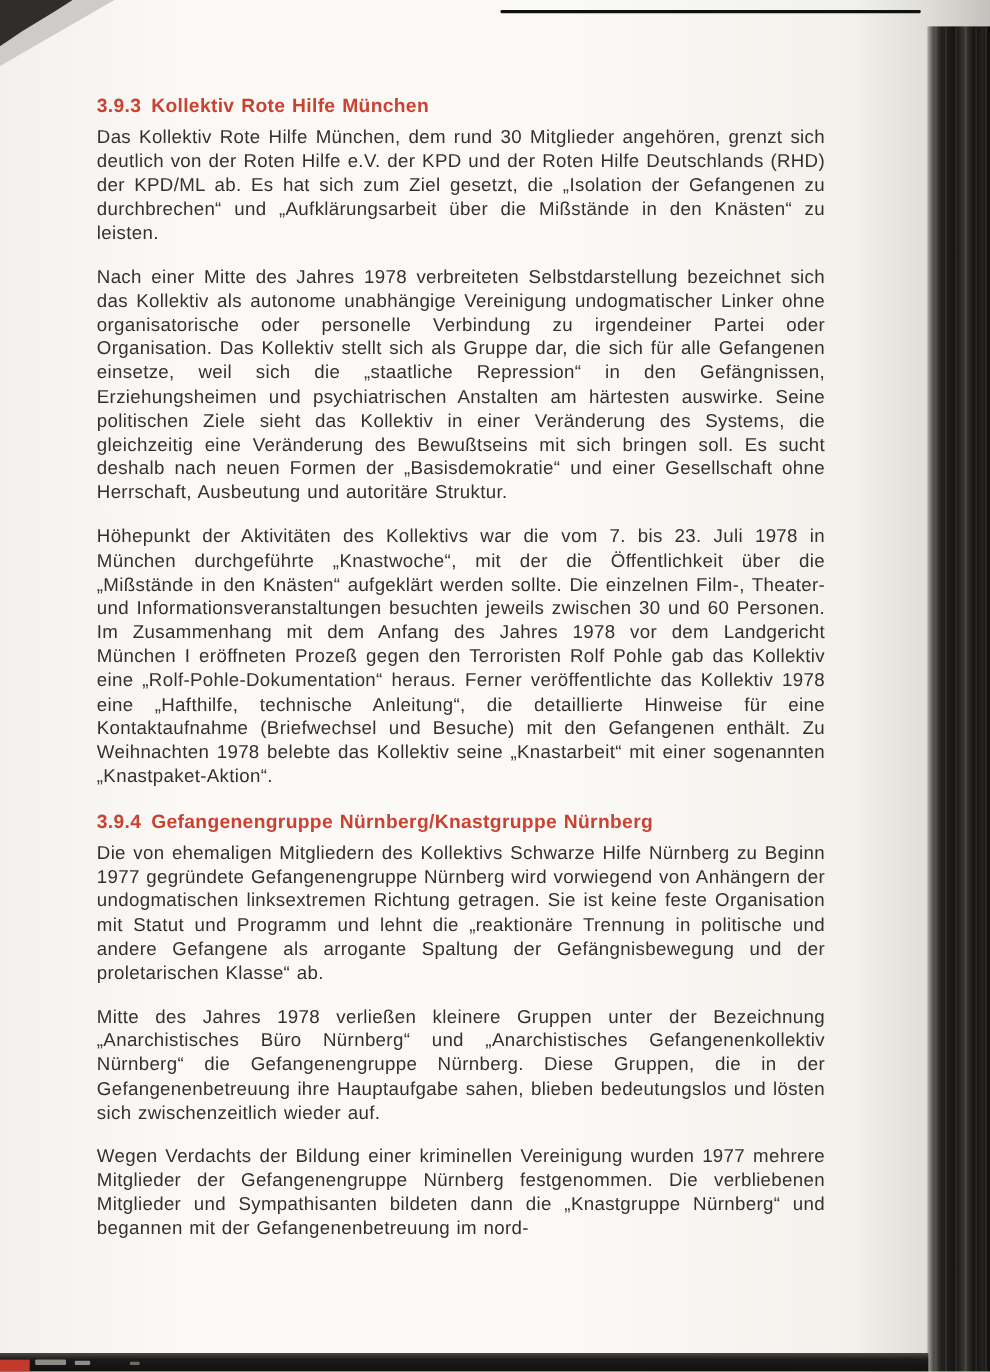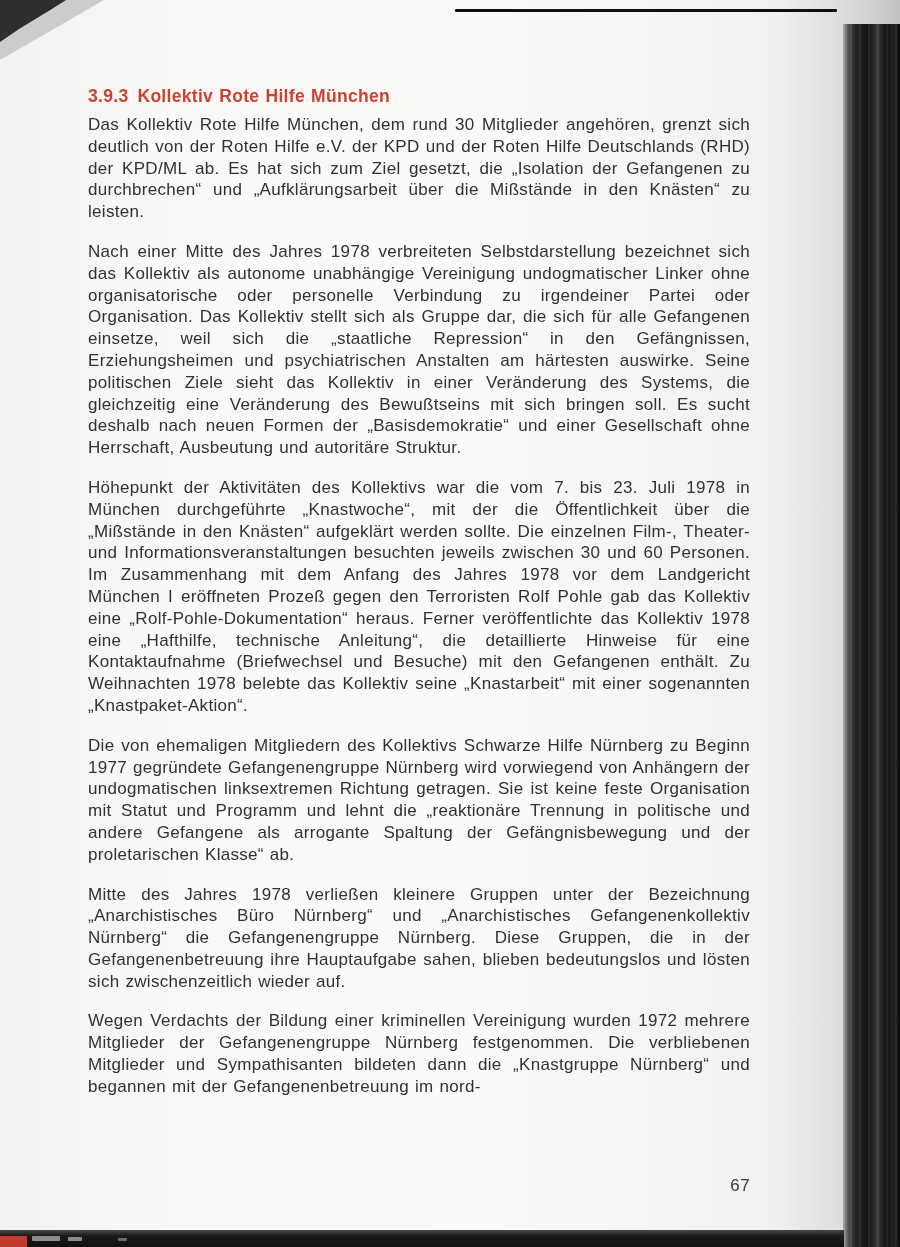--- a/index.html
+++ b/index.html
@@ -157,28 +157,30 @@
     <section>
       <h2 class="heading">
         <span class="hnum">3.9.3</span><span class="htitle">Kollektiv Rote Hilfe München</span>
       </h2>
       <p class="para">Das Kollektiv Rote Hilfe München, dem rund 30 Mitglieder angehören, grenzt sich deutlich von der Roten Hilfe e.V. der KPD und der Roten Hilfe Deutschlands (RHD) der KPD/ML ab. Es hat sich zum Ziel gesetzt, die „Isolation der Gefangenen zu durchbrechen“ und „Aufklärungsarbeit über die Mißstände in den Knästen“ zu leisten.</p>
       <p class="para">Nach einer Mitte des Jahres 1978 verbreiteten Selbstdarstellung bezeichnet sich das Kollektiv als autonome unabhängige Vereinigung undogmatischer Linker ohne organisatorische oder personelle Verbindung zu irgendeiner Partei oder Organisation. Das Kollektiv stellt sich als Gruppe dar, die sich für alle Gefangenen einsetze, weil sich die „staatliche Repression“ in den Gefängnissen, Erziehungsheimen und psychiatrischen Anstalten am härtesten auswirke. Seine politischen Ziele sieht das Kollektiv in einer Veränderung des Systems, die gleichzeitig eine Veränderung des Bewußtseins mit sich bringen soll. Es sucht deshalb nach neuen Formen der „Basisdemokratie“ und einer Gesellschaft ohne Herrschaft, Ausbeutung und autoritäre Struktur.</p>
       <p class="para">Höhepunkt der Aktivitäten des Kollektivs war die vom 7. bis 23. Juli 1978 in München durchgeführte „Knastwoche“, mit der die Öffentlichkeit über die „Mißstände in den Knästen“ aufgeklärt werden sollte. Die einzelnen Film-, Theater- und Informationsveranstaltungen besuchten jeweils zwischen 30 und 60 Personen. Im Zusammenhang mit dem Anfang des Jahres 1978 vor dem Landgericht München I eröffneten Prozeß gegen den Terroristen Rolf Pohle gab das Kollektiv eine „Rolf-Pohle-Dokumentation“ heraus. Ferner veröffentlichte das Kollektiv 1978 eine „Hafthilfe, technische Anleitung“, die detaillierte Hinweise für eine Kontaktaufnahme (Briefwechsel und Besuche) mit den Gefangenen enthält. Zu Weihnachten 1978 belebte das Kollektiv seine „Knastarbeit“ mit einer sogenannten „Knastpaket-Aktion“.</p>
     </section>
 
     <section class="second">
+      <h2 class="heading">
+        <span class="hnum">3.9.4</span><span class="htitle">Gefangenengruppe Nürnberg/Knastgruppe Nürnberg</span>
+      </h2>
       <p class="para">Die von ehemaligen Mitgliedern des Kollektivs Schwarze Hilfe Nürnberg zu Beginn 1977 gegründete Gefangenengruppe Nürnberg wird vorwiegend von Anhängern der undogmatischen linksextremen Richtung getragen. Sie ist keine feste Organisation mit Statut und Programm und lehnt die „reaktionäre Trennung in politische und andere Gefangene als arrogante Spaltung der Gefängnisbewegung und der proletarischen Klasse“ ab.</p>
       <p class="para">Mitte des Jahres 1978 verließen kleinere Gruppen unter der Bezeichnung „Anarchistisches Büro Nürnberg“ und „Anarchistisches Gefangenenkollektiv Nürnberg“ die Gefangenengruppe Nürnberg. Diese Gruppen, die in der Gefangenenbetreuung ihre Hauptaufgabe sahen, blieben bedeutungslos und lösten sich zwischenzeitlich wieder auf.</p>
-      <p class="para">Wegen Verdachts der Bildung einer kriminellen Vereinigung wurden 1972 mehrere Mitglieder der Gefangenengruppe Nürnberg festgenommen. Die verbliebenen Mitglieder und Sympathisanten bildeten dann die „Knastgruppe Nürnberg“ und begannen mit der Gefangenenbetreuung im nord-</p>
+      <p class="para">Wegen Verdachts der Bildung einer kriminellen Vereinigung wurden 1977 mehrere Mitglieder der Gefangenengruppe Nürnberg festgenommen. Die verbliebenen Mitglieder und Sympathisanten bildeten dann die „Knastgruppe Nürnberg“ und begannen mit der Gefangenenbetreuung im nord-</p>
     </section>
 
   </main>
 
-  <div class="page-number">67</div>
 
   <div class="book-edge"></div>
 
   <div class="bottom-bar">
     <span class="dash d1"></span>
     <span class="dash d2"></span>
     <span class="dash d3"></span>
   </div>
   <div class="red-mark"></div>
 </div>

